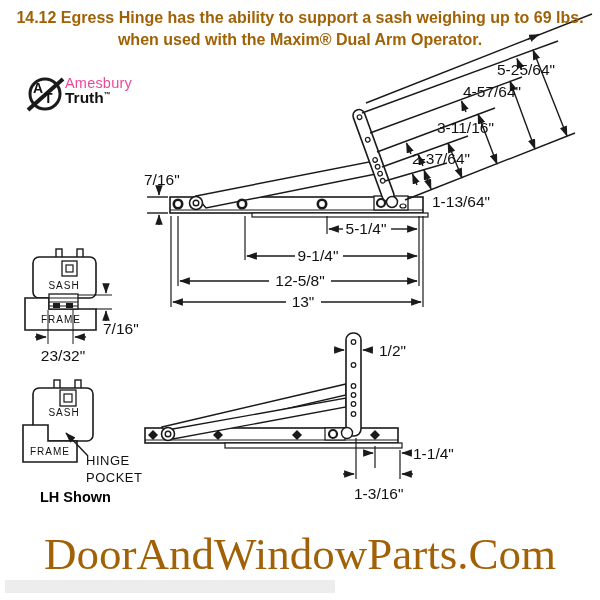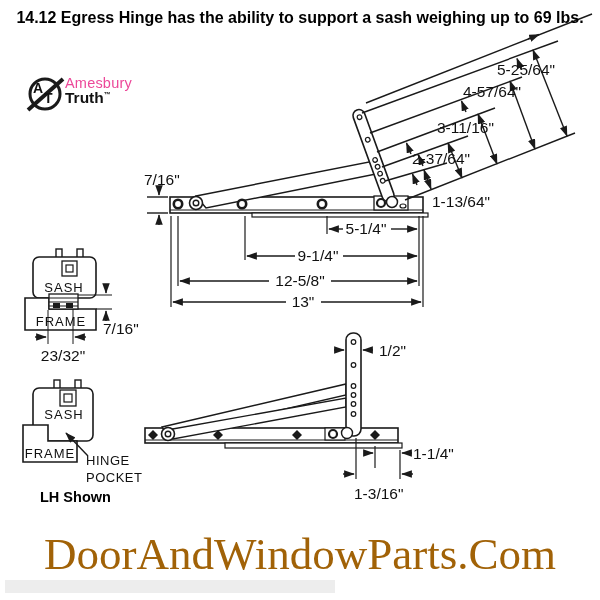--- a/index.html
+++ b/index.html
@@ -1,23 +1,23 @@
 <!DOCTYPE html>
 <html><head>
 <meta charset="utf-8">
 <style>
   html,body{margin:0;padding:0;background:#fff;}
   #stage{position:relative;width:600px;height:600px;background:#fff;overflow:hidden;
          font-family:"Liberation Sans",sans-serif;color:#111;}
   .abs{position:absolute;}
   .title{width:100%;text-align:center;font-weight:bold;font-size:16px;line-height:21px;
-         color:#000000;white-space:nowrap;}
+         color:#a16207;white-space:nowrap;}
   .dim{position:absolute;font-size:15.5px;line-height:1;color:#111;white-space:nowrap;}
   .ctr{transform:translateX(-50%);}
-  .sec{position:absolute;font-size:13px;letter-spacing:1px;color:#111;white-space:nowrap;}
+  .sec{position:absolute;font-size:10px;letter-spacing:1px;color:#111;white-space:nowrap;}
   .pocket{position:absolute;font-size:13px;letter-spacing:.5px;color:#111;white-space:nowrap;}
   .lh{position:absolute;font-weight:bold;font-size:14.5px;color:#000;}
   .wm{position:absolute;left:300px;top:528px;transform:translateX(-50%);
       font-family:"Liberation Serif",serif;font-size:45px;color:#a16207;white-space:nowrap;}
   .logo-name{position:absolute;font-size:14.5px;color:#ec4899;letter-spacing:.2px;}
   .logo-truth{position:absolute;font-size:15.5px;font-weight:bold;color:#111;}
   .logo-tm{font-size:7px;vertical-align:super;}
   .mono{position:absolute;font-weight:bold;font-size:14px;color:#111;}
   svg{position:absolute;left:0;top:0;}
   .strip{position:absolute;left:5px;top:580px;width:330px;height:13px;background:#ededed;}
@@ -185,20 +185,21 @@
       <line x1="413" y1="474" x2="402" y2="474" marker-end="url(#ah)"></line>
 
       <g>
         <circle cx="45" cy="94" r="15" stroke-width="3"></circle>
         <line x1="28" y1="110" x2="63" y2="79" stroke-width="4"></line>
       </g>
     </g>
   </svg>
 
   <div class="abs title" style="top:7px;left:0;">14.12 Egress Hinge has the ability to support a sash weighing up to 69 lbs.</div>
+  <div class="abs title" style="top:29px;left:0;">when used with the Maxim® Dual Arm Operator.</div>
 
   <span class="mono" style="left:33px;top:80px;">A</span>
   <span class="mono" style="left:44px;top:90px;">T</span>
   <div class="logo-name" style="left:65px;top:75px;">Amesbury</div>
   <div class="logo-truth" style="left:65px;top:89px;"><span>Truth</span><span class="logo-tm">™</span></div>
 
   <div class="dim" style="left:144px;top:172px;">7/16"</div>
   <div class="dim" style="left:497px;top:62px;">5-25/64"</div>
   <div class="dim" style="left:463px;top:84px;">4-57/64"</div>
   <div class="dim" style="left:437px;top:120px;">3-11/16"</div>

